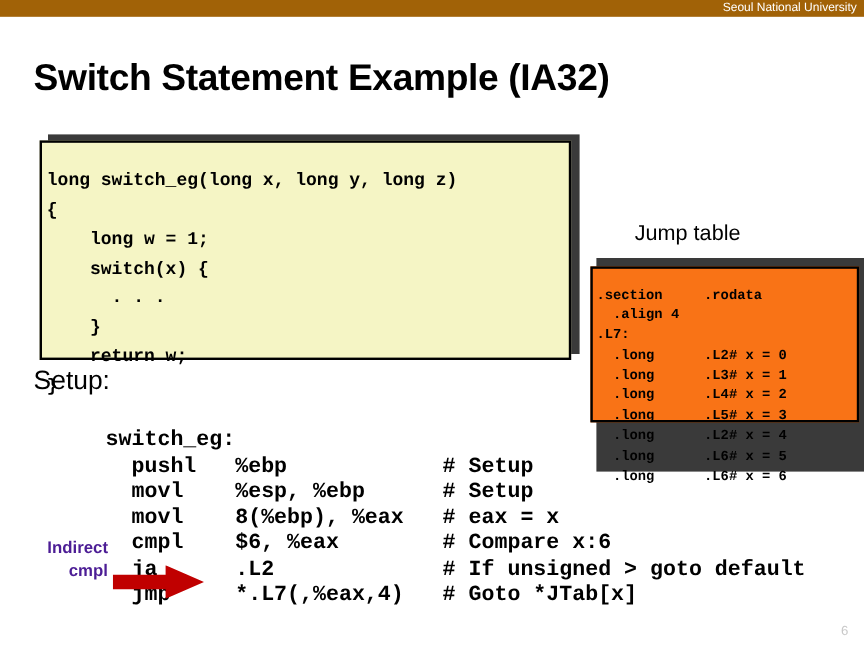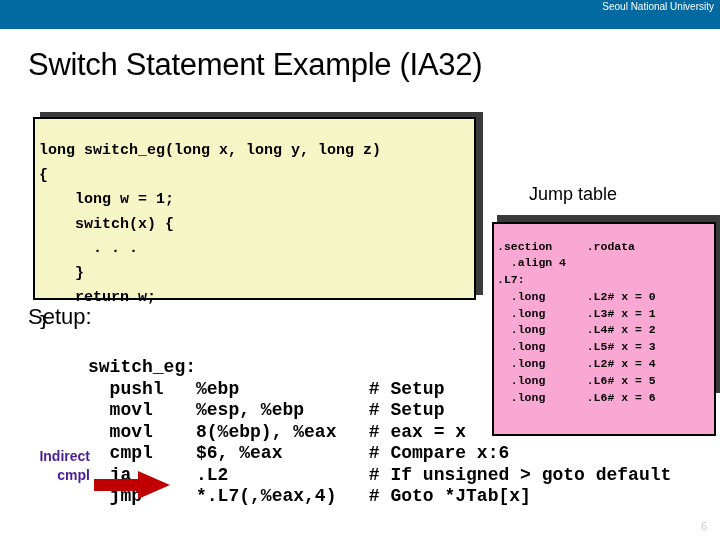--- a/index.html
+++ b/index.html
@@ -14,41 +14,41 @@
     overflow: hidden;
     position: relative;
   }
 
   
   #banner {
     position: absolute;
     left: 0;
     top: 0;
     width: 720px;
-    height: 29px;
-    background: #0369a1;
+    height: 14px;
+    background: #a16207;
   }
   #banner-text {
     position: absolute;
     right: 6px;
     top: 0px;
     font-size: 10px;
     line-height: 13px;
     color: #ffffff;
     white-space: nowrap;
     letter-spacing: 0px;
   }
 
   
   #slide-title {
     position: absolute;
     left: 28px;
     top: 47px;
     font-size: 31px;
-    font-weight: normal;
+    font-weight: bold;
     color: #000000;
     white-space: nowrap;
     letter-spacing: -0.3px;
   }
 
   
   .panel {
     position: absolute;
     box-sizing: border-box;
     border: 2px solid #000000;
@@ -92,22 +92,22 @@
     top: 184px;
     font-size: 18px;
     color: #000000;
     white-space: nowrap;
     padding-left: 45px;
   }
   #jump-table-panel {
     left: 492px;
     top: 210px;
     width: 224px;
-    height: 214px;
-    background: #f9a8d4;
+    height: 130px;
+    background: #f97316;
   }
   #jump-table-shadow {
     position: absolute;
     left: 497px;
     top: 215px;
     width: 224px;
     height: 178px;
     background: #3a3a3a;
   }
   #jump-table-body {

